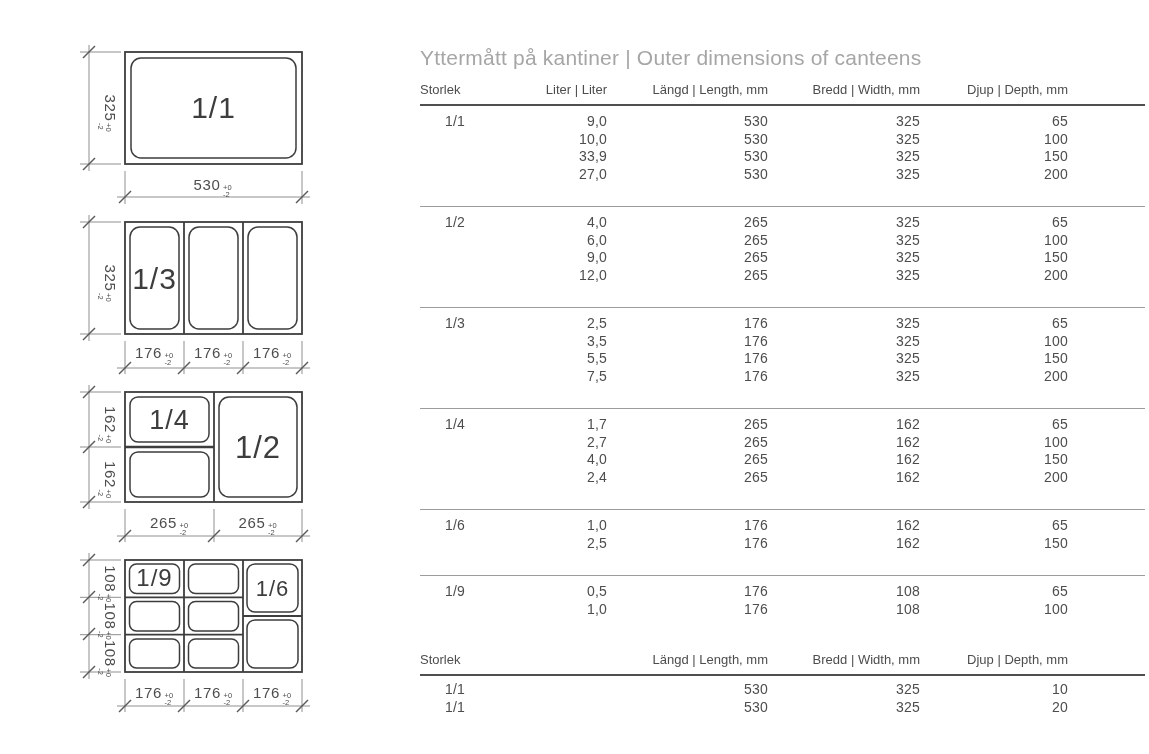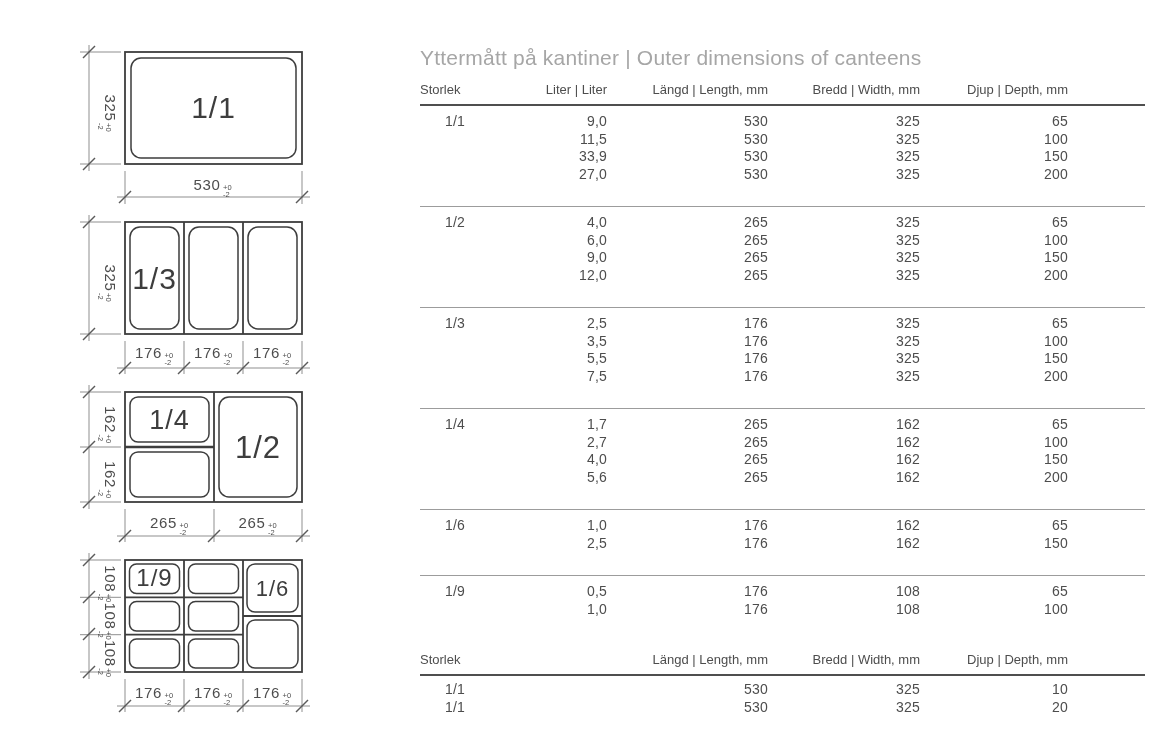--- a/index.html
+++ b/index.html
@@ -309,21 +309,21 @@
   <tbody class="grp">
         <tr>
           <td>1/1</td>
           <td>9,0</td>
           <td>530</td>
           <td>325</td>
           <td>65</td>
         </tr>
         <tr>
           <td></td>
-          <td>11,5</td>
+          <td>10,0</td>
           <td>530</td>
           <td>325</td>
           <td>100</td>
         </tr>
         <tr>
           <td></td>
           <td>33,9</td>
           <td>530</td>
           <td>325</td>
           <td>150</td>
@@ -413,21 +413,21 @@
         </tr>
         <tr>
           <td></td>
           <td>4,0</td>
           <td>265</td>
           <td>162</td>
           <td>150</td>
         </tr>
         <tr>
           <td></td>
-          <td>5,6</td>
+          <td>2,4</td>
           <td>265</td>
           <td>162</td>
           <td>200</td>
         </tr>
       </tbody>
       <tbody class="grp">
         <tr>
           <td>1/6</td>
           <td>1,0</td>
           <td>176</td>

